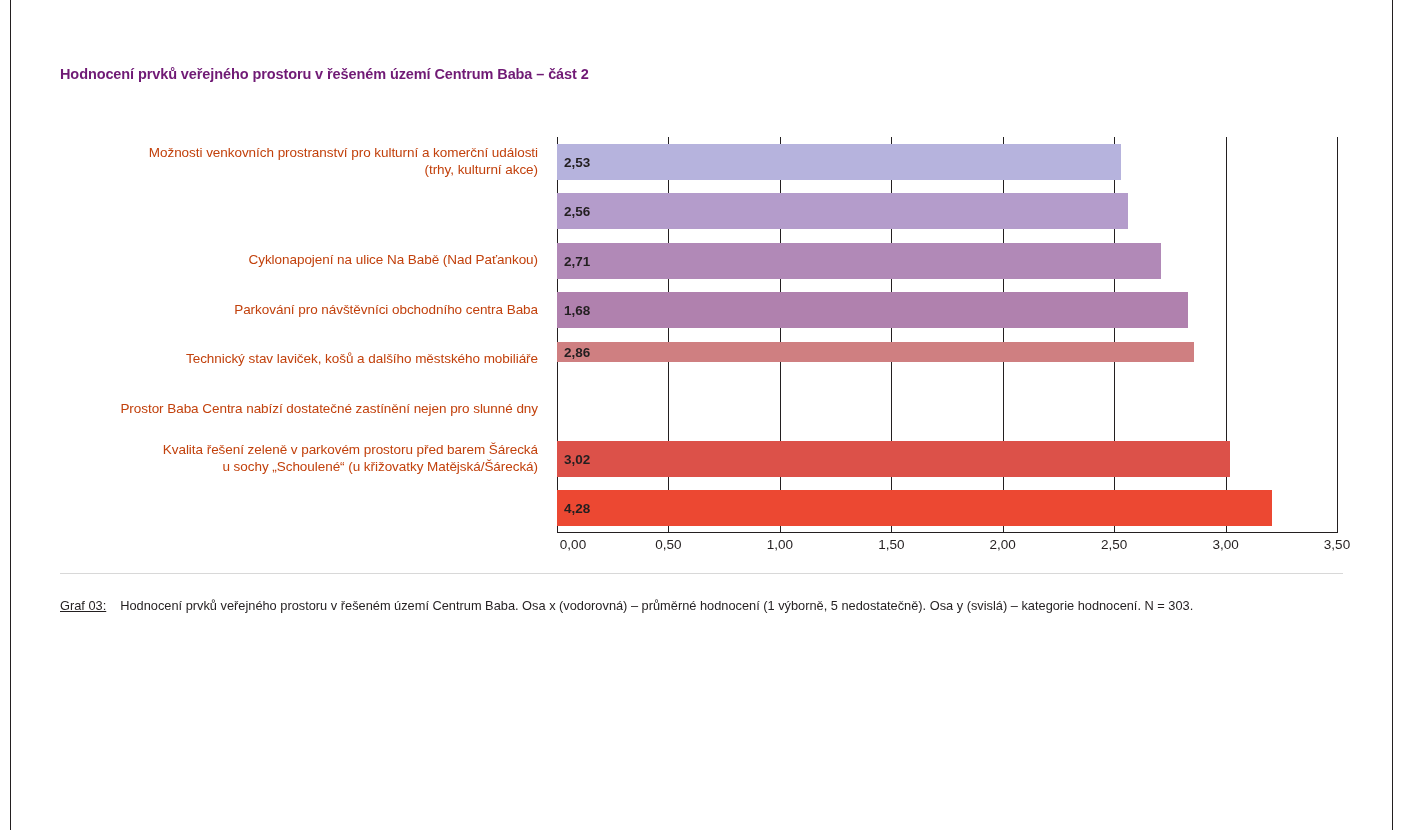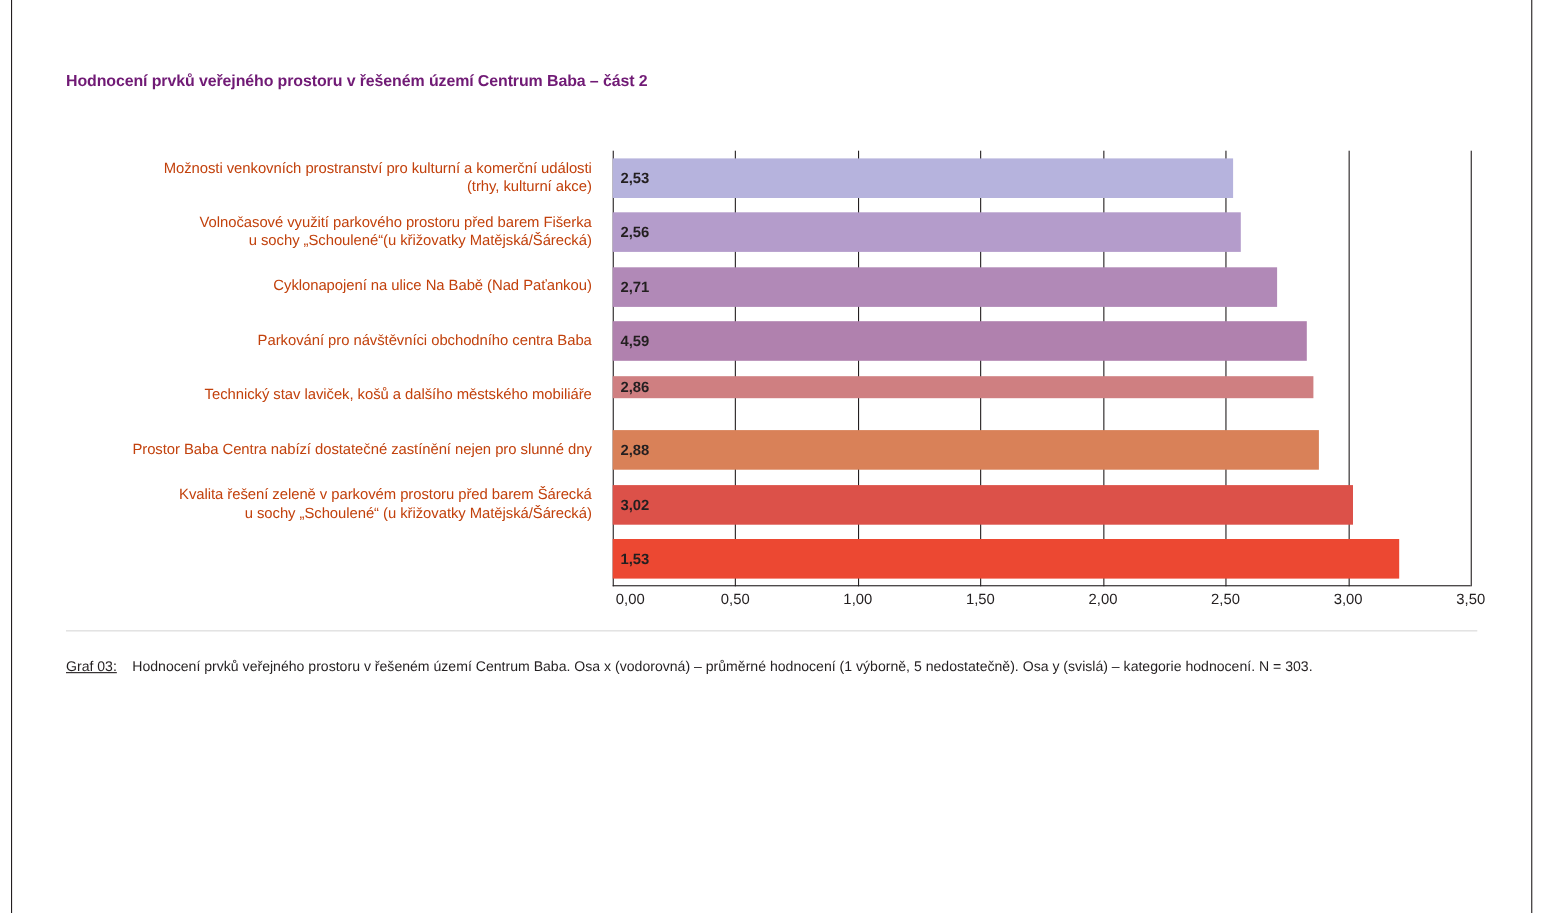--- a/index.html
+++ b/index.html
@@ -161,24 +161,20 @@
 
 <div class="page-rule left"></div>
 <div class="page-rule right"></div>
 
 <div class="chart-title">Hodnocení prvků veřejného prostoru v řešeném území Centrum Baba – část 2</div>
 
 <div class="cat-labels" id="cat-labels">
     <div class="cat-label" style="top: 6.75px;">
       <div>Možnosti venkovních prostranství pro kulturní a komerční události</div>
       <div>(trhy, kulturní akce)</div>
-    </div>
-    <div class="cat-label" style="top: 56.25px;">
-      <div>Volnočasové využití parkového prostoru před barem Fišerka</div>
-      <div>u sochy „Schoulené“(u křižovatky Matějská/Šárecká)</div>
     </div>
     <div class="cat-label" style="top: 114.25px;">
       <div>Cyklonapojení na ulice Na Babě (Nad Paťankou)</div>
     </div>
     <div class="cat-label" style="top: 163.75px;">
       <div>Parkování pro návštěvníci obchodního centra Baba</div>
     </div>
     <div class="cat-label" style="top: 213.25px;">
       <div>Technický stav laviček, košů a dalšího městského mobiliáře</div>
     </div>
@@ -213,41 +209,36 @@
           <span class="bar-value">2,56</span>
         </div>
       </div>
       <div class="row" style="top: 105.75px; height: 36px;">
         <div class="bar" style="width: 603.943px; background: rgb(177, 137, 183);">
           <span class="bar-value">2,71</span>
         </div>
       </div>
       <div class="row" style="top: 155.25px; height: 36px;">
         <div class="bar" style="width: 630.686px; background: rgb(176, 129, 174);">
-          <span class="bar-value">4,59</span>
+          <span class="bar-value">1,68</span>
         </div>
       </div>
       <div class="row" style="top: 204.75px; height: 20px;">
         <div class="bar" style="width: 637.371px; background: rgb(207, 127, 129);">
           <span class="bar-value">2,86</span>
         </div>
       </div>
-      <div class="row" style="top: 254.25px; height: 36px;">
-        <div class="bar" style="width: 641.829px; background: rgb(217, 129, 88);">
-          <span class="bar-value">2,88</span>
-        </div>
-      </div>
       <div class="row" style="top: 303.75px; height: 36px;">
         <div class="bar" style="width: 673.029px; background: rgb(220, 81, 73);">
           <span class="bar-value">3,02</span>
         </div>
       </div>
       <div class="row" style="top: 353.25px; height: 36px;">
         <div class="bar" style="width: 715.371px; background: rgb(236, 72, 50);">
-          <span class="bar-value">1,53</span>
+          <span class="bar-value">4,28</span>
         </div>
       </div>
     </div>
   <div class="axis-line-bottom"></div>
 </div>
 
 <div class="xticks" id="xticks">
     <div class="xtick" style="left: 16px;">0,00</div>
     <div class="xtick" style="left: 111.429px;">0,50</div>
     <div class="xtick" style="left: 222.857px;">1,00</div>

